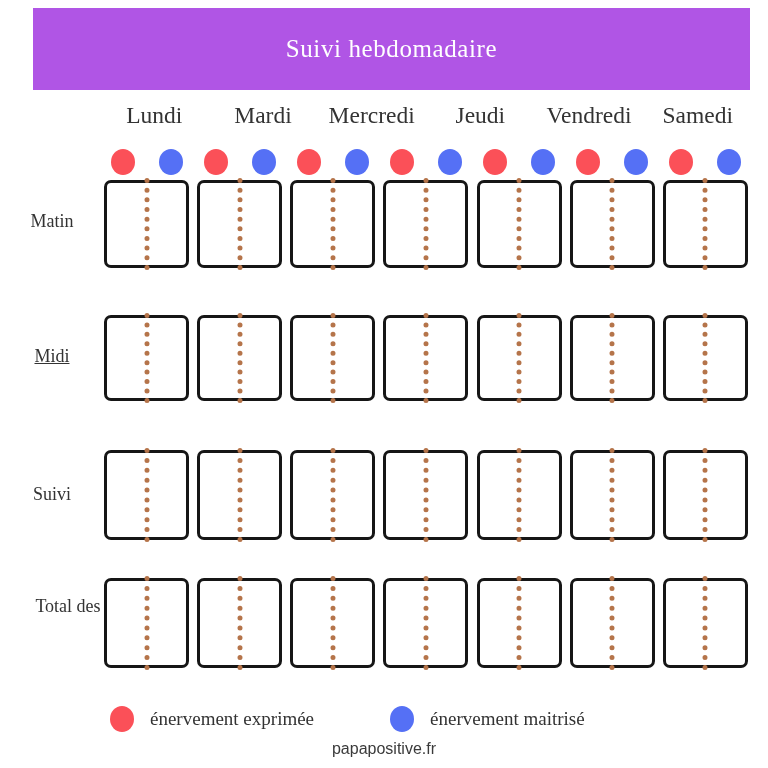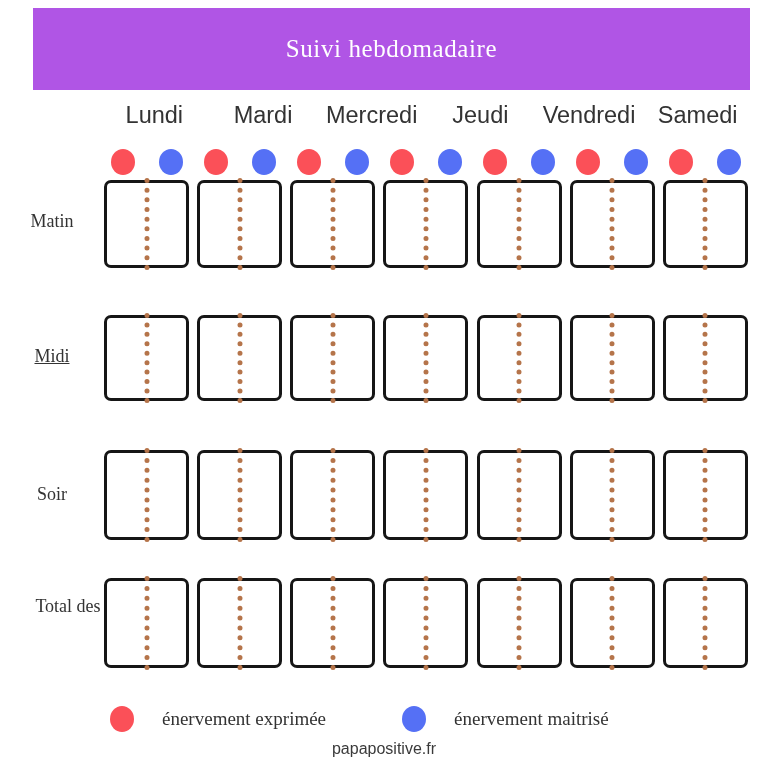--- a/index.html
+++ b/index.html
@@ -43,21 +43,21 @@
     width: 652px;
     height: 28px;
     display: flex;
     align-items: center;
   }
   .day-label {
     flex: 1 1 0;
     text-align: center;
     font-size: 23.5px;
     color: #333333;
-    font-family: Liberation Sans, sans-serif;
+    font-family: Liberation Serif, serif;
     white-space: nowrap;
   }
 
   
   .dots-row {
     position: absolute;
     left: 100px;
     top: 148px;
     width: 652px;
     height: 28px;
@@ -136,21 +136,20 @@
     position: absolute;
     left: 110px;
     top: 706px;
     width: 560px;
     display: flex;
     align-items: center;
   }
   .legend-item {
     display: flex;
     align-items: center;
-    gap: 12px;
   }
   .legend-item.first { margin-right: 76px; }
   .legend-dot {
     width: 24px;
     height: 26px;
     border-radius: 50%;
     margin-right: 16px;
     flex: none;
   }
   .legend-dot.red { background: #fb5058; }
@@ -216,21 +215,21 @@
     <span class="dot blue"></span>
   </div>
   <div class="dot-cell">
     <span class="dot red"></span>
     <span class="dot blue"></span>
   </div>
 </div>
 
 <div class="row-label l1">Matin</div>
 <div class="row-label l2">Midi</div>
-<div class="row-label l3">Soir</div>
+<div class="row-label l3">Suivi</div>
 <div class="row-label l4">
   <div>Total des</div>
 </div>
 
 <div class="grid-row r1">
   <div class="cell-wrap">
       <div class="cell">
         <span class="cell-divider"></span>
       </div>
     </div>

